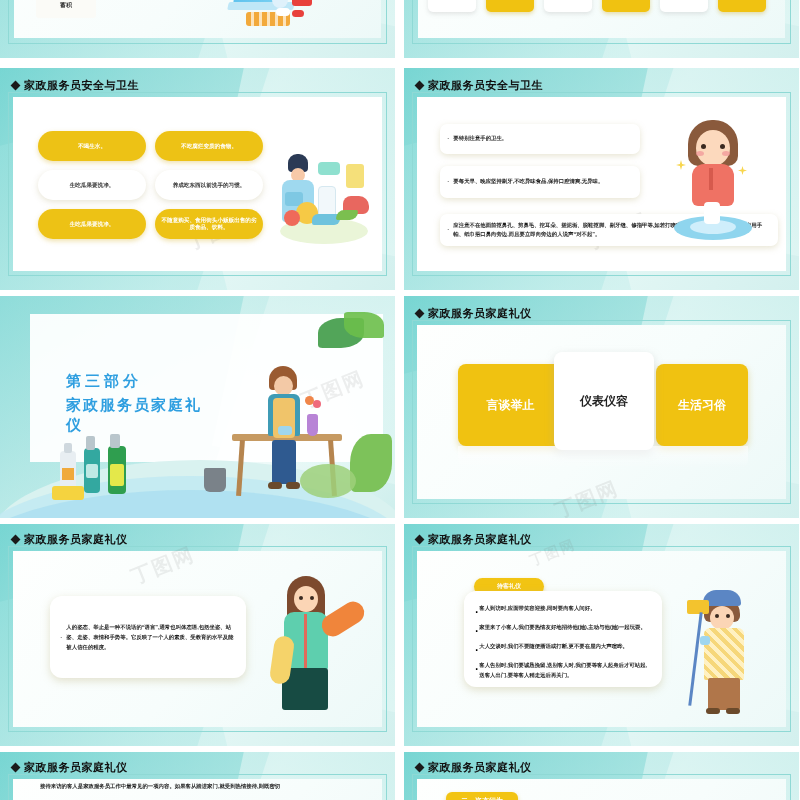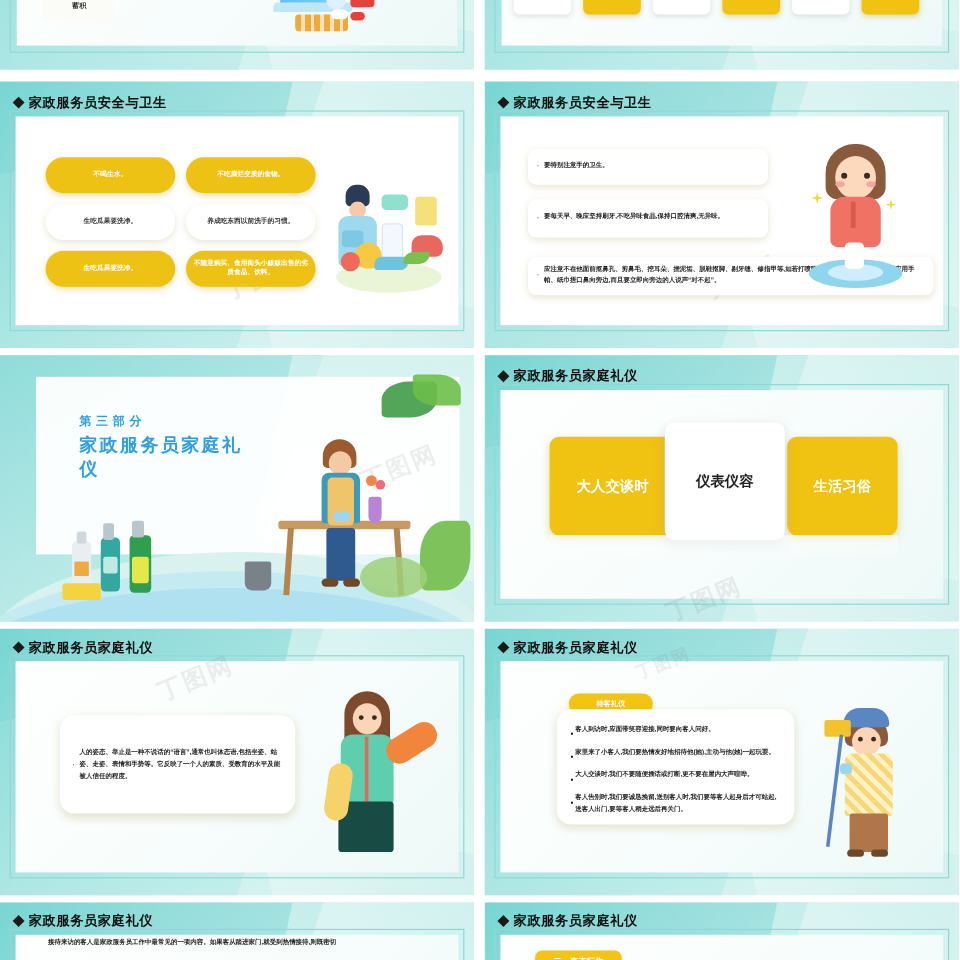--- a/index.html
+++ b/index.html
@@ -60,21 +60,21 @@
        box-shadow:0 2px 4px rgba(210,170,20,.4);}
 
   
   .tile{position:absolute;border-radius:8px;display:flex;align-items:center;justify-content:center;
         font-weight:bold;box-sizing:border-box;}
   .tile.y{background:#f0c211;color:#fff;font-size:12px;box-shadow:0 3px 7px rgba(200,160,20,.35);}
   .tile.w{background:#fff;color:#222;font-size:12px;box-shadow:0 3px 9px rgba(170,170,170,.35);}
 
   
   .sectitle{position:absolute;color:#2f9fe0;font-weight:bold;}
-  .sectitle .l1{font-size:10px;letter-spacing:4px;margin-bottom:4px;}
+  .sectitle .l1{font-size:15px;letter-spacing:4px;margin-bottom:4px;margin-top:28px;}
   .sectitle .l2{font-size:15px;letter-spacing:2px;line-height:1.35;}
 
   
   .art{position:absolute;}
   .wm{position:absolute;color:rgba(120,120,120,.13);font-weight:bold;
       font-size:20px;letter-spacing:2px;transform:rotate(-22deg);pointer-events:none;}
   .wm.sm{font-size:14px;}
 
   
   .tcard{position:absolute;border-radius:5px;display:flex;align-items:center;justify-content:center;
@@ -269,21 +269,21 @@
         <div class="wave w3"></div>
     </div>
     <div class="shead" style="left:12px;top:10px;">
       <span class="diamond"></span>
       <span class="t">家政服务员家庭礼仪</span>
     </div>
     <div class="frame" style="left:8px;top:24px;right:8px;bottom:14px;"></div>
     <div class="card" style="left:13px;top:29px;right:13px;bottom:19px;"></div>
     <div class="wm" style="left:150px;top:190px;">丁图网</div>
 
-    <div class="tile y" style="left:54px;top:68px;width:105px;height:82px;">大人交谈时</div>
+    <div class="tile y" style="left:54px;top:68px;width:105px;height:82px;">言谈举止</div>
     <div class="tile y" style="left:252px;top:68px;width:92px;height:82px;">生活习俗</div>
     <div class="tile w" style="left:150px;top:56px;width:100px;height:98px;">仪表仪容</div>
     <div class="art" style="left:54px;top:150px;width:290px;height:22px;background:linear-gradient(#ffffffaa,#ffffff00);border-radius:0 0 8px 8px;"></div>
   </div>
 
   <div class="slide" style="left:0;top:524px;width:395px;height:222px;">
     <div class="bg">
       <div class="bg-base"></div>
         <div class="wave w1"></div>
         <div class="wave w2"></div>

